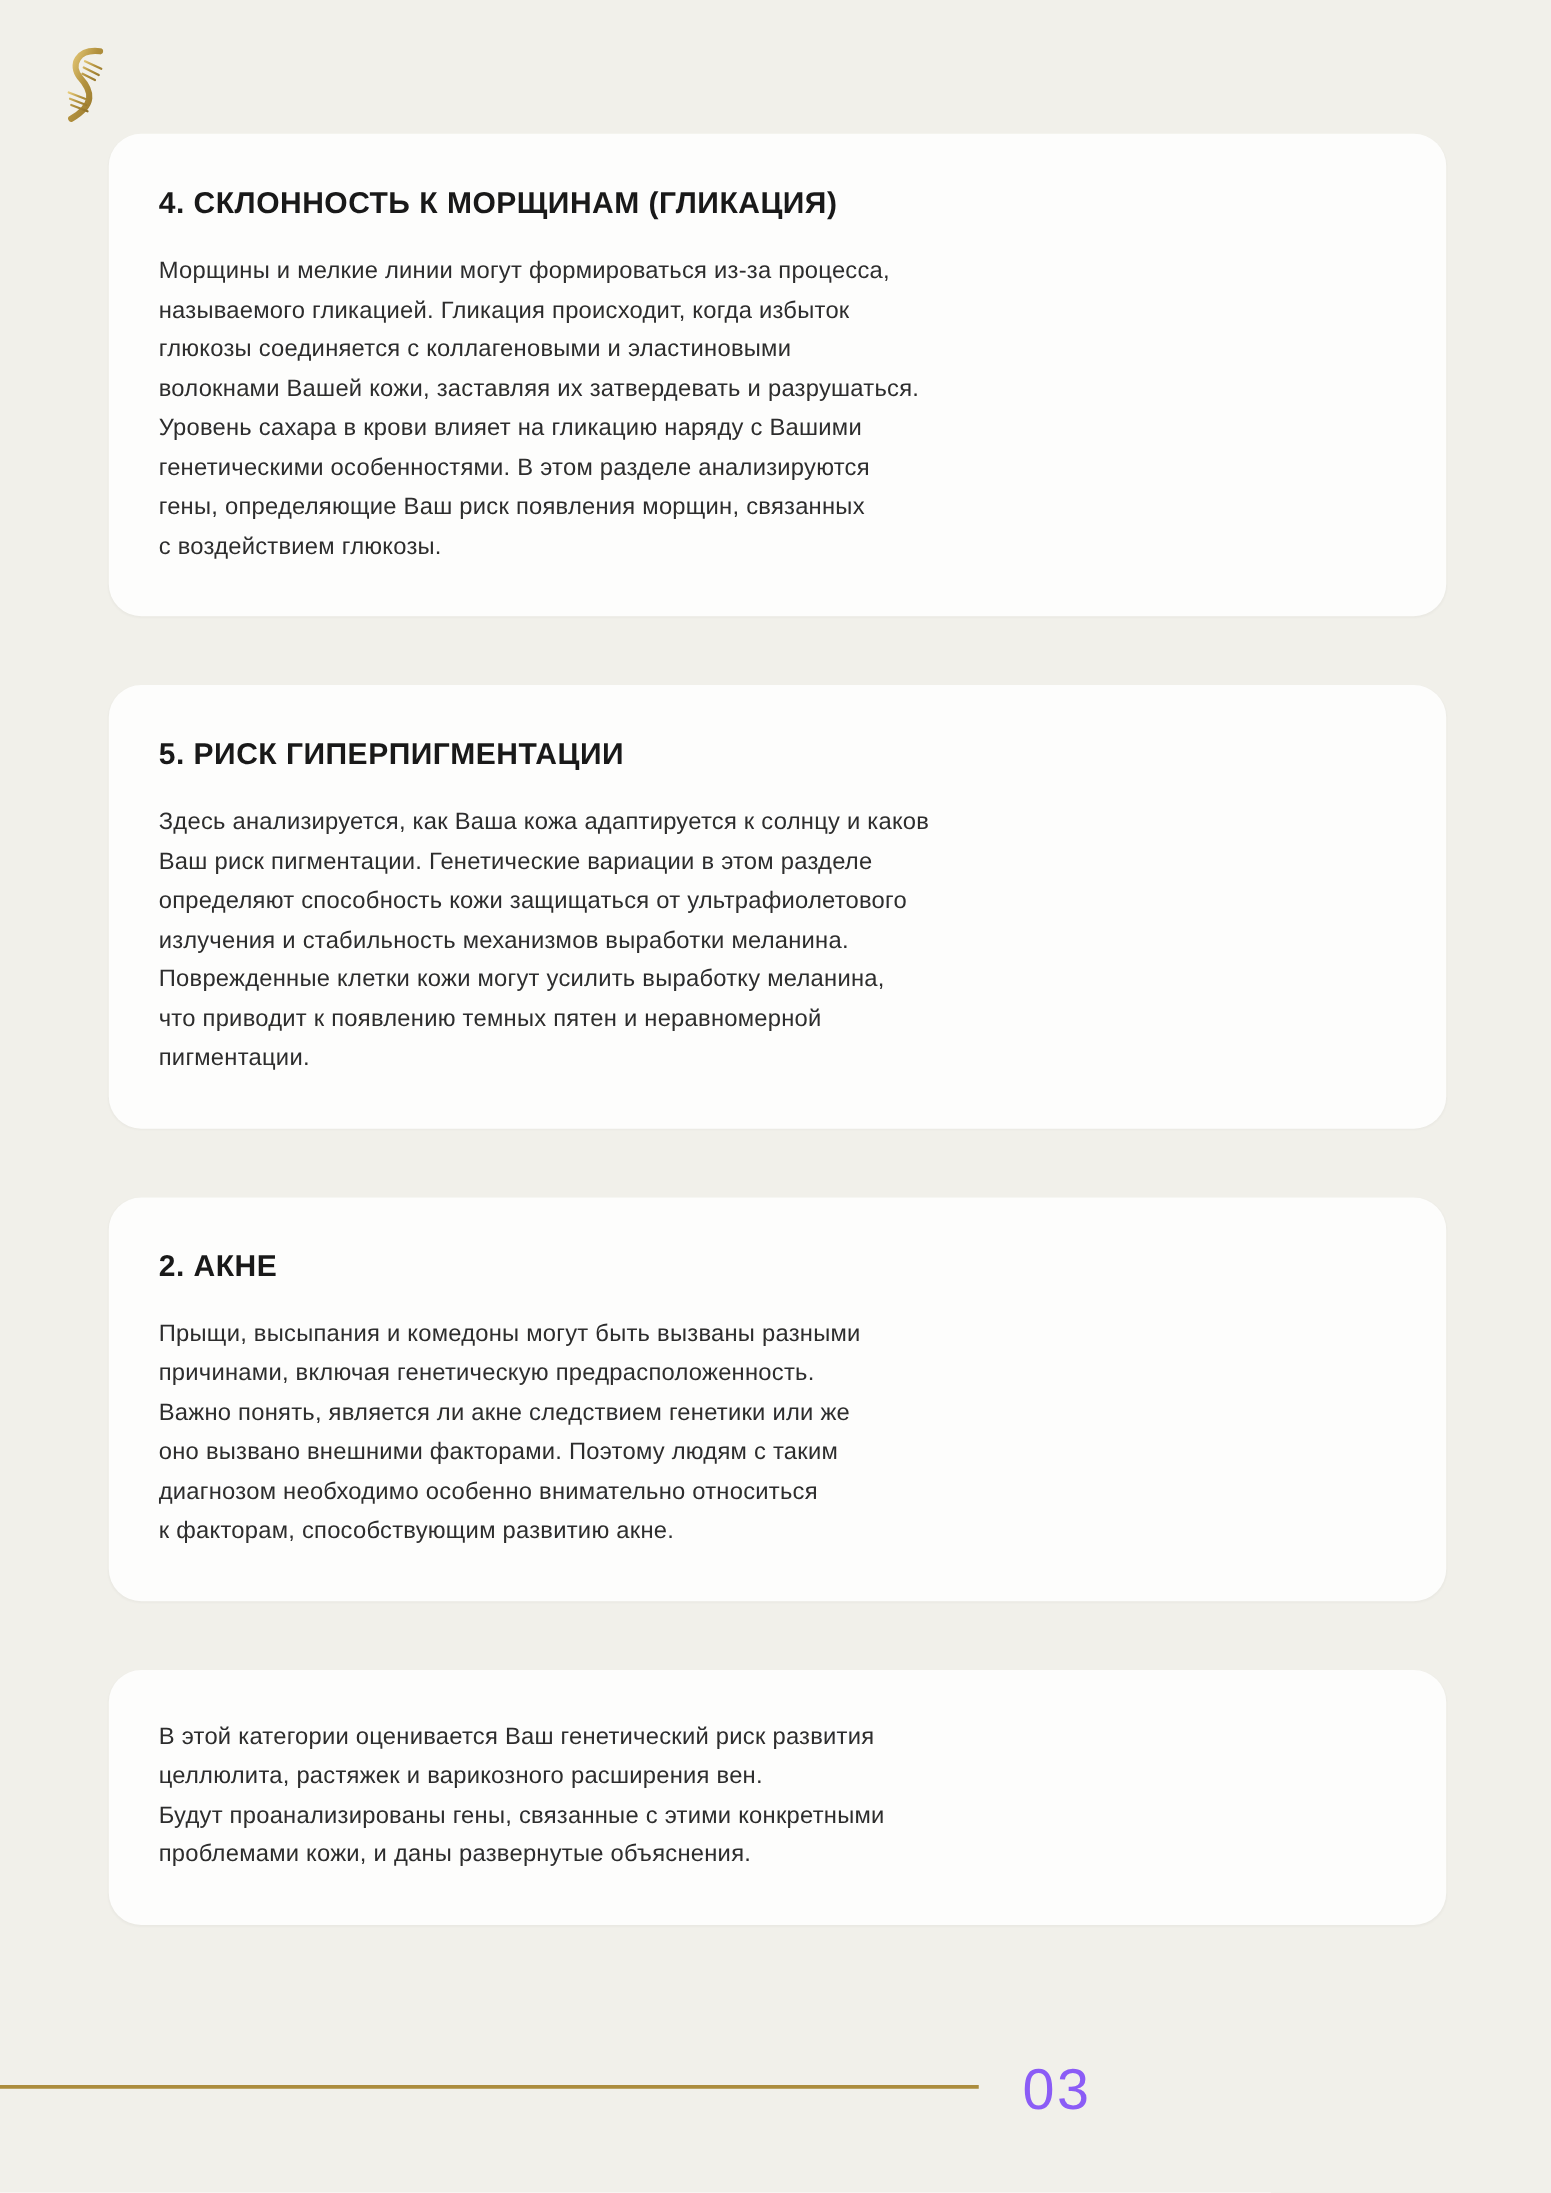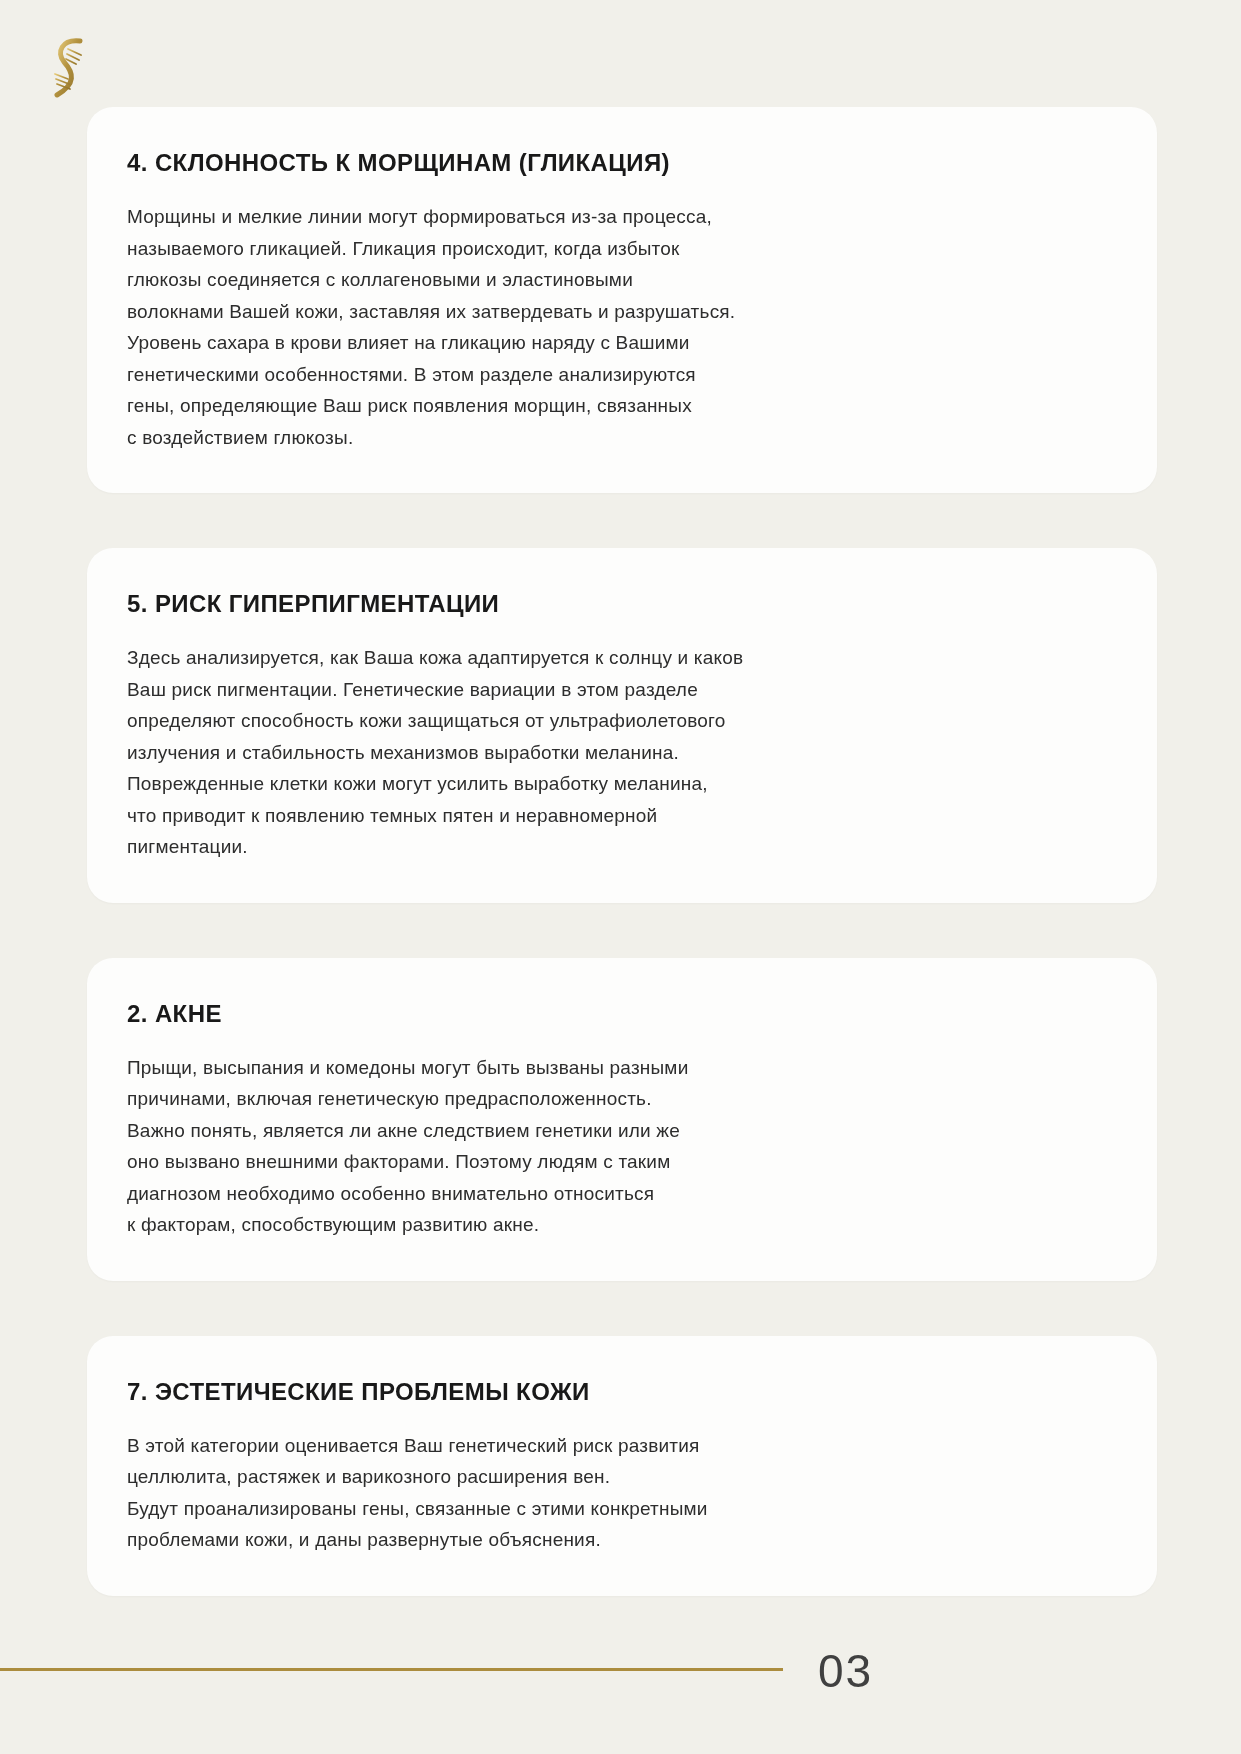--- a/index.html
+++ b/index.html
@@ -58,21 +58,21 @@
     height: 3px;
     background: #ab8c3e;
   }
   .page-number {
     position: absolute;
     left: 818px;
     top: 1644px;
     font-size: 46px;
     font-weight: 400;
     letter-spacing: 2px;
-    color: #404040;
+    color: #8b5cf6;
   }
 </style>
 </head>
 <body>
 
 <div class="page">
 
   <svg class="logo" viewBox="0 0 36 64" aria-hidden="true">
     <defs>
       <linearGradient id="gold" x1="0" y1="0" x2="1" y2="1">
@@ -115,21 +115,20 @@
       <h2>2. АКНЕ</h2>
       <p>Прыщи, высыпания и комедоны могут быть вызваны разными
 причинами, включая генетическую предрасположенность.
 Важно понять, является ли акне следствием генетики или же
 оно вызвано внешними факторами. Поэтому людям с таким
 диагнозом необходимо особенно внимательно относиться
 к факторам, способствующим развитию акне.</p>
     </section>
 
     <section class="card">
-      <h2>7. ЭСТЕТИЧЕСКИЕ ПРОБЛЕМЫ КОЖИ</h2>
       <p>В этой категории оценивается Ваш генетический риск развития
 целлюлита, растяжек и варикозного расширения вен.
 Будут проанализированы гены, связанные с этими конкретными
 проблемами кожи, и даны развернутые объяснения.</p>
     </section>
 
   </main>
 
   <div class="footer-rule"></div>
   <div class="page-number">03</div>

